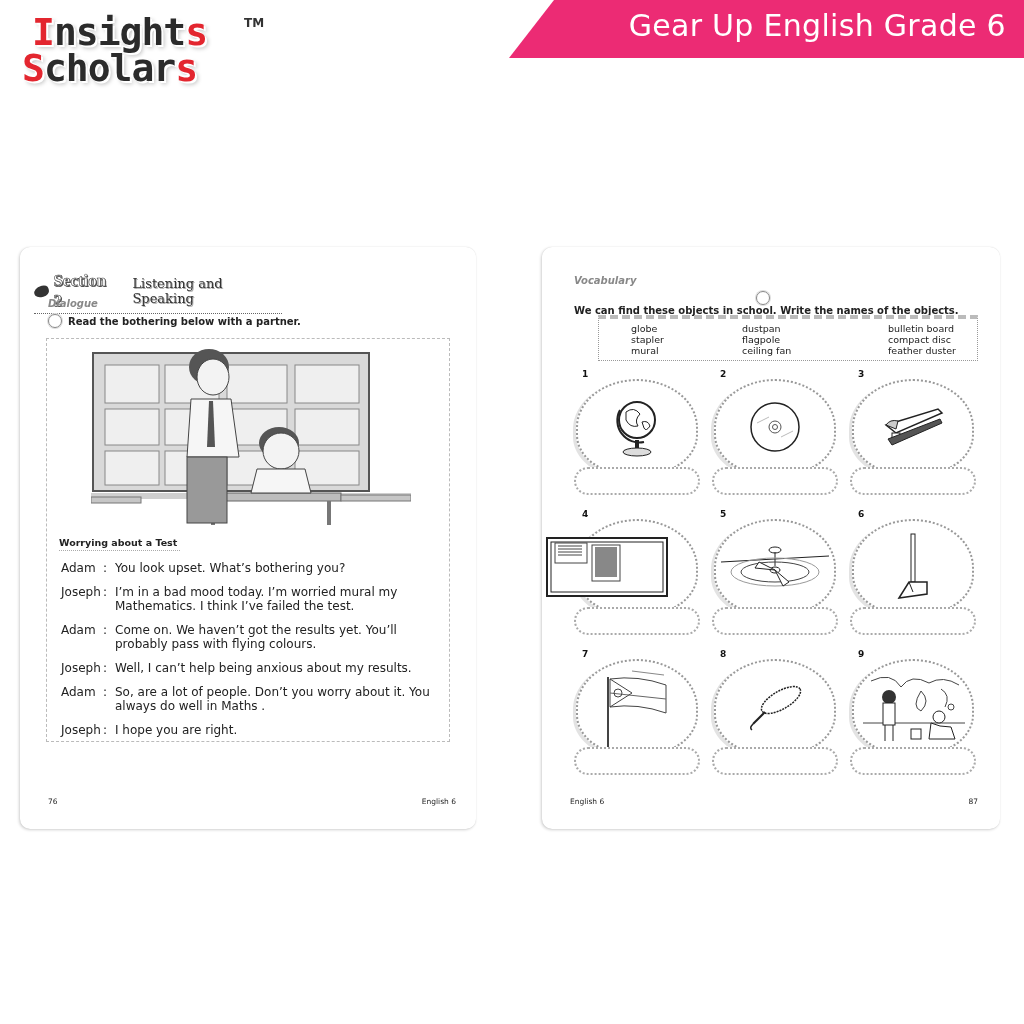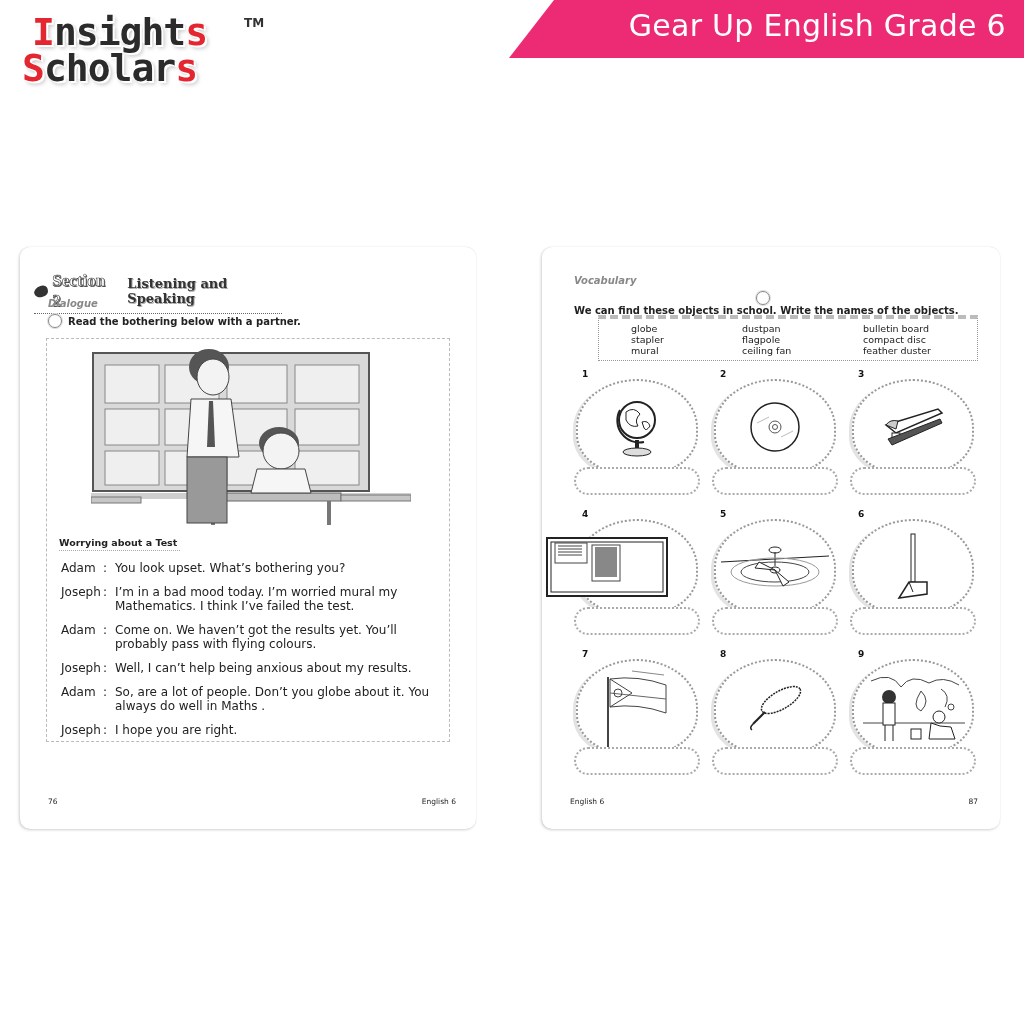--- a/index.html
+++ b/index.html
@@ -16,21 +16,21 @@
   .banner-title { position:absolute; right:18px; top:8px; color:#fff; font-family:"DejaVu Sans", sans-serif; font-size:30px; letter-spacing:0.3px; }
 
   
   .page { position:absolute; background:#fff; border-radius:10px; box-shadow: -1px 1px 3px rgba(0,0,0,0.18), 0 0 1px rgba(0,0,0,0.15); }
   .page-left { left:20px; top:247px; width:456px; height:582px; }
   .page-right { left:542px; top:247px; width:458px; height:582px; }
 
   .section-head { position:absolute; left:14px; top:24px; display:flex; align-items:center; border-bottom:1px dotted #666; padding-bottom:2px; width:248px; }
   .bird { width:16px; height:11px; background:#333; border-radius:60% 40% 50% 50%; transform:rotate(-15deg); margin-right:4px; }
   .sec-label { font-family:Liberation Serif, serif; font-weight:bold; font-size:17px; color:#fff; -webkit-text-stroke:0.6px #444; text-shadow:1px 1px 0 #555; }
-  .sec-title { font-family:"DejaVu Serif", serif; font-weight:bold; font-size:13px; color:#333; margin-left:16px; text-shadow:1px 1px 0 #aaa; }
+  .sec-title { font-family:"DejaVu Serif", serif; font-weight:normal; font-size:13px; color:#333; margin-left:16px; text-shadow:1px 1px 0 #aaa; }
 
   .sub-label { position:absolute; font-style:italic; font-weight:bold; font-size:10px; color:#888; }
   .instruction { position:absolute; display:flex; align-items:center; font-weight:bold; font-size:10px; color:#222; }
   .ring { width:14px; height:14px; border:1.5px solid #888; border-radius:50%; margin-right:6px; box-sizing:border-box; box-shadow: 0 0 0 1px #ddd; }
 
   .dialogue-box { position:absolute; left:26px; top:91px; width:404px; height:404px; border:1px dashed #bbb; box-sizing:border-box; }
   .illustration { position:absolute; left:44px; top:8px; width:320px; height:178px; }
   .dlg-title { position:absolute; left:12px; top:198px; font-weight:bold; font-size:9.5px; color:#222; border-bottom:1px dotted #aaa; padding:0 3px 2px 0; }
   .dlg-rows { position:absolute; left:14px; top:222px; width:382px; }
   .dlg-row { display:flex; font-size:12px; color:#222; line-height:14px; margin-bottom:10px; }
@@ -124,21 +124,21 @@
           <span class="dlg-text">Come on. We haven’t got the results yet. You’ll probably pass with flying colours.</span>
         </div>
       <div class="dlg-row">
           <span class="dlg-speaker">Joseph</span>
           <span class="dlg-colon">:</span>
           <span class="dlg-text">Well, I can’t help being anxious about my results.</span>
         </div>
       <div class="dlg-row">
           <span class="dlg-speaker">Adam</span>
           <span class="dlg-colon">:</span>
-          <span class="dlg-text">So, are a lot of people. Don’t you globe about it. You always do well in Maths .</span>
+          <span class="dlg-text">So, are a lot of people. Don’t you worry about it. You always do well in Maths .</span>
         </div>
       <div class="dlg-row">
           <span class="dlg-speaker">Joseph</span>
           <span class="dlg-colon">:</span>
           <span class="dlg-text">I hope you are right.</span>
         </div>
     </div>
   </div>
 
   <div class="footer" style="left:28px; top:550px;">76</div>
@@ -156,21 +156,21 @@
     <div class="word-col" style="left:32px;">
       <div>globe</div>
       <div>stapler</div>
       <div>mural</div>
     </div>
     <div class="word-col" style="left:143px;">
       <div>dustpan</div>
       <div>flagpole</div>
       <div>ceiling fan</div>
     </div>
-    <div class="word-col" style="left:264px;">
+    <div class="word-col" style="left:289px;">
       <div>bulletin board</div>
       <div>compact disc</div>
       <div>feather duster</div>
     </div>
   </div>
 
   <div class="grid">
 
     <div class="cell" style="left:0; top:0;">
       <div class="scallop"></div>

